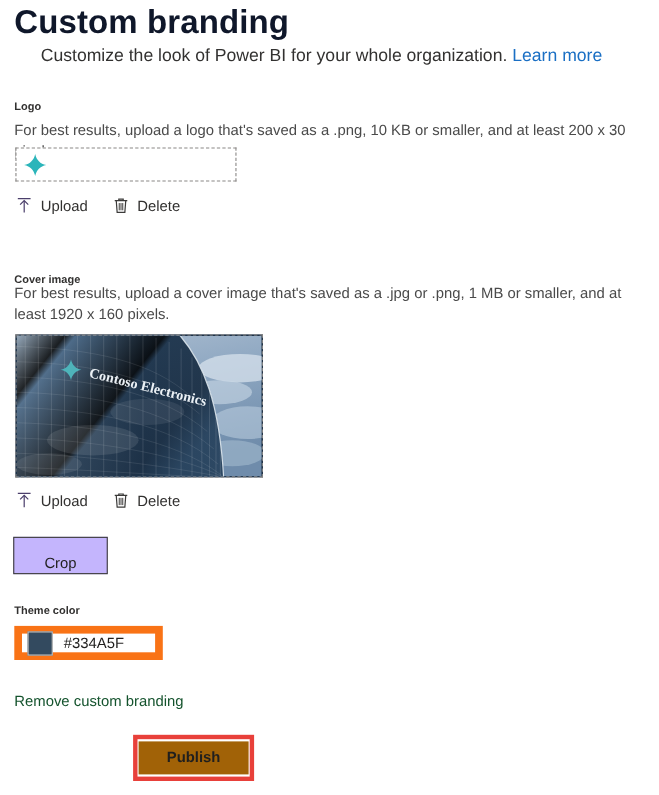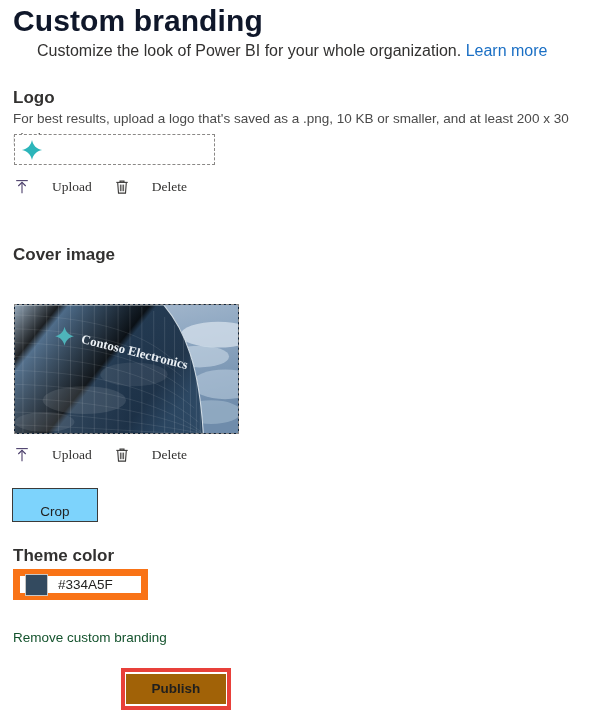--- a/index.html
+++ b/index.html
@@ -43,21 +43,21 @@
   .link {
     color: #1a6fc4;
     text-decoration: none;
     cursor: pointer;
   }
 
   
   .section-label {
     position: absolute;
     left: 13px;
-    font-size: 17px;
+    font-size: 10px;
     font-weight: bold;
     color: #323130;
     line-height: 18px;
   }
   .section-help {
     position: absolute;
     left: 13px;
     font-size: 13.5px;
     color: #4a4a4a;
     line-height: 19px;
@@ -76,49 +76,49 @@
     align-items: center;
     padding-left: 6px;
   }
   .logo-mark { width: 22px; height: 22px; display:block; }
 
   
   .cmdbar { position: absolute; display: flex; align-items: center; gap: 18px; }
   .cmd {
     display: flex;
     align-items: center;
-    gap: 22px;
+    gap: 7px;
     cursor: pointer;
     font-size: 13.5px;
     color: #323130;
     padding: 2px 2px;
     background: none;
     border: none;
-    font-family: Liberation Serif, serif;
+    font-family: Liberation Sans, sans-serif;
   }
   .cmd-icon { width: 16px; height: 16px; display: block; }
 
   
   .cover-box {
     position: absolute;
     left: 14px;
     top: 304px;
     width: 225px;
     height: 130px;
     border: 1px dashed #8a8886;
     overflow: hidden;
     background: #0d2137;
   }
   .cover-art { position: absolute; inset: 0; }
 
   
   .btn {
     position: absolute;
     border: 1px solid #3b3a39;
-    background: #7dd3fc;
+    background: #c4b5fd;
     color: #201f1e;
     font-family: "Liberation Sans", sans-serif;
     font-size: 13.5px;
     font-weight: 400;
     cursor: pointer;
     text-align: center;
     line-height: 1;
     padding: 16px;
   }
   .btn-crop { left: 12px; top: 488px; width: 86px; height: 31px; }
@@ -223,20 +223,21 @@
         <path d="M2.3 3.4 H13.7" stroke="#3b3a39" stroke-width="1.1" fill="none"></path>
         <path d="M6 3.3 V2.1 H10 V3.3" stroke="#3b3a39" stroke-width="1.1" fill="none"></path>
         <path d="M3.7 3.6 L4.5 14.1 H11.5 L12.3 3.6" stroke="#3b3a39" stroke-width="1.1" fill="none"></path>
         <path d="M6.4 5.6 V12.2 M8 5.6 V12.2 M9.6 5.6 V12.2" stroke="#3b3a39" stroke-width="0.9" fill="none"></path>
       </svg>
       <span>Delete</span>
     </button>
   </div>
 
   <div class="section-label" style="top:246px;">Cover image</div>
+  <div class="section-help" style="top:257px; width:575px;">For best results, upload a cover image that's saved as a .jpg or .png, 1 MB or smaller, and at least 1920 x 160 pixels.</div>
 
   <div class="cover-box">
     <svg class="cover-art" viewBox="0 0 225 130" preserveAspectRatio="none" aria-hidden="true">
       <defs>
         <linearGradient id="sky" x1="0" y1="0" x2="0.35" y2="1">
           <stop offset="0" stop-color="#aebfd2"></stop>
           <stop offset="0.45" stop-color="#8fa8c2"></stop>
           <stop offset="1" stop-color="#6f8cab"></stop>
         </linearGradient>
         <linearGradient id="glass" x1="0" y1="0" x2="1" y2="0.55">

